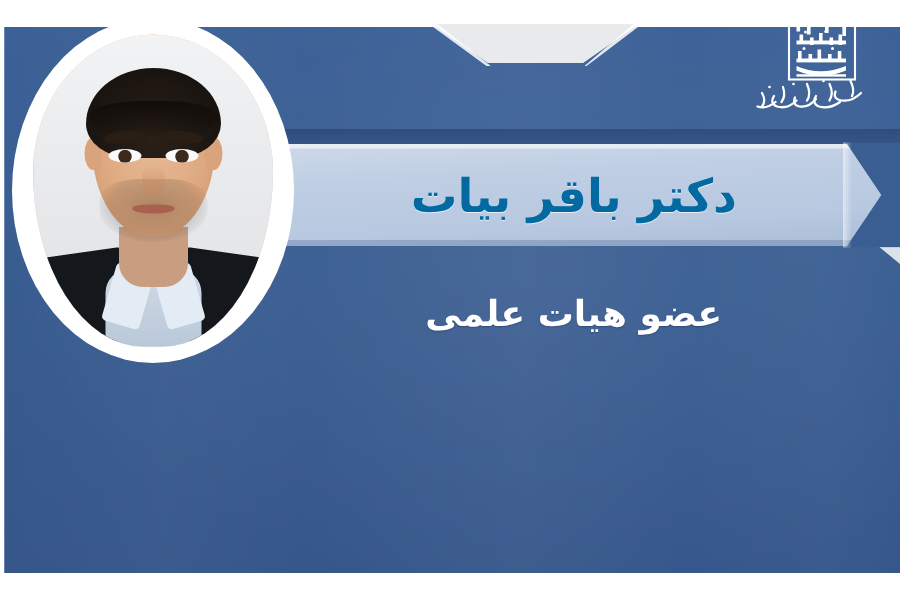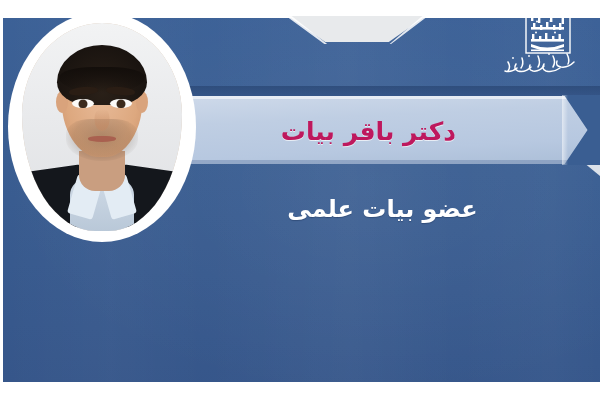--- a/index.html
+++ b/index.html
@@ -132,30 +132,30 @@
     left: 150px;
     top: 160px;
     width: 450px;
     height: 4px;
     background: rgba(60,90,140,0.28);
     pointer-events: none;
   }
 
   .ribbon-text {
     position: absolute;
-    left: 191px;
+    left: 205px;
     top: 104px;
     width: 355px;
     height: 54px;
     display: flex;
     align-items: center;
     justify-content: center;
-    font-size: 25px;
+    font-size: 31px;
     font-weight: bold;
-    color: #be185d;
+    color: #0369a1;
     letter-spacing: 0px;
     text-shadow: 0 1px 0 rgba(255,255,255,0.65);
     white-space: nowrap;
     direction: rtl;
   }
 
   
   .subtitle {
     position: absolute;
     left: 195px;
@@ -268,21 +268,21 @@
   <div class="ribbon-shadow"></div>
   <div class="ribbon-body"></div>
   <div class="ribbon-top-hl"></div>
   <div class="ribbon-bottom-sh"></div>
   <div class="ribbon-notch"></div>
   <div class="ribbon-notch-hl"></div>
 
   <div class="ribbon-text">دکتر باقر بیات</div>
 
   <div class="subtitle">
-    <div class="subtitle-line">عضو بیات علمی</div>
+    <div class="subtitle-line">عضو هیات علمی</div>
   </div>
 
   <div class="portrait-ring">
     <div class="portrait-photo">
       <div class="ph-bg"></div>
       <div class="ph-suit-l"></div>
       <div class="ph-suit-r"></div>
       <div class="ph-shirt"></div>
       <div class="ph-collar-l"></div>
       <div class="ph-collar-r"></div>

